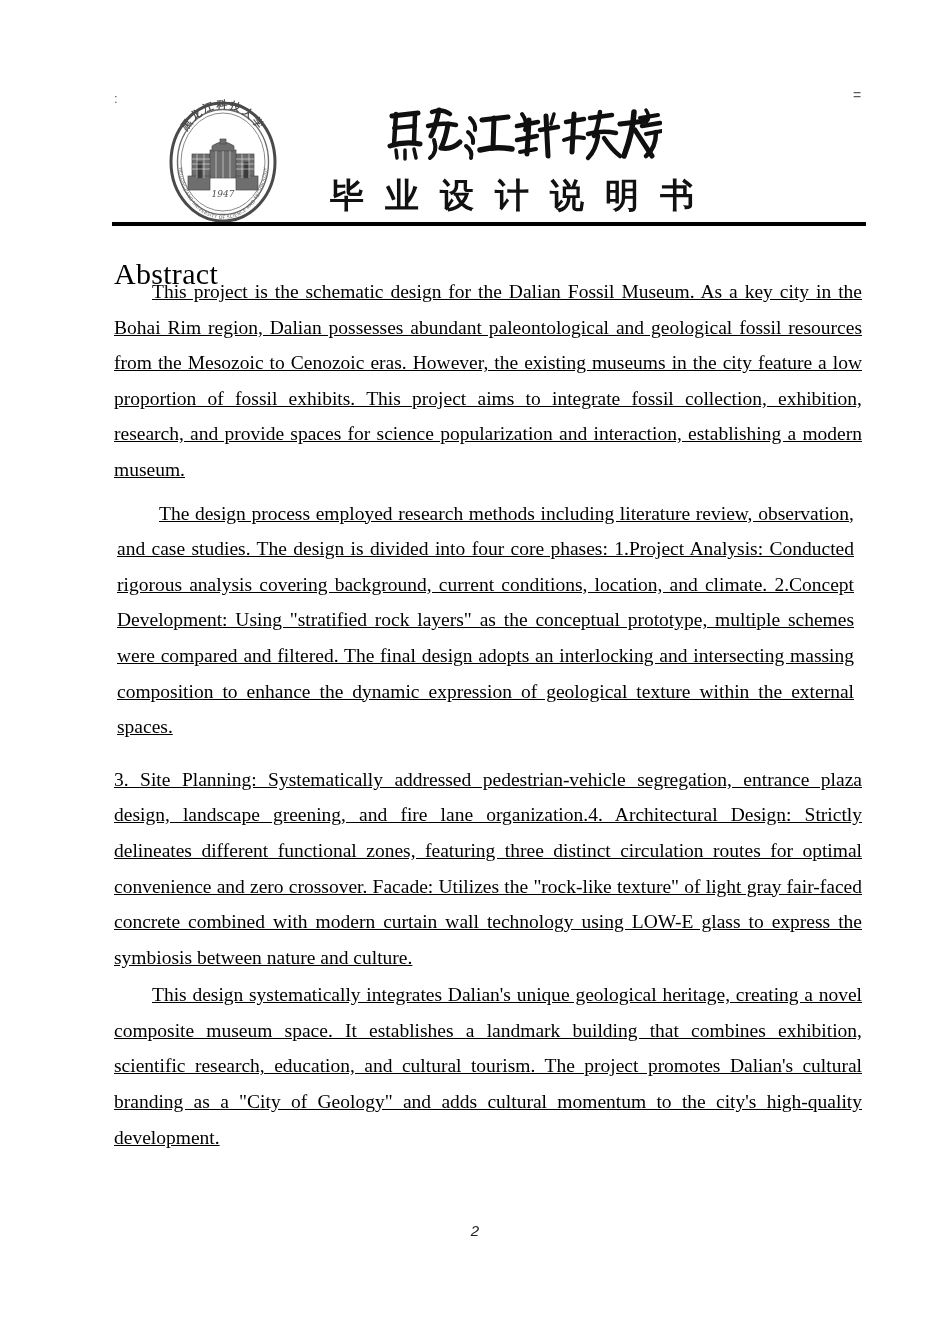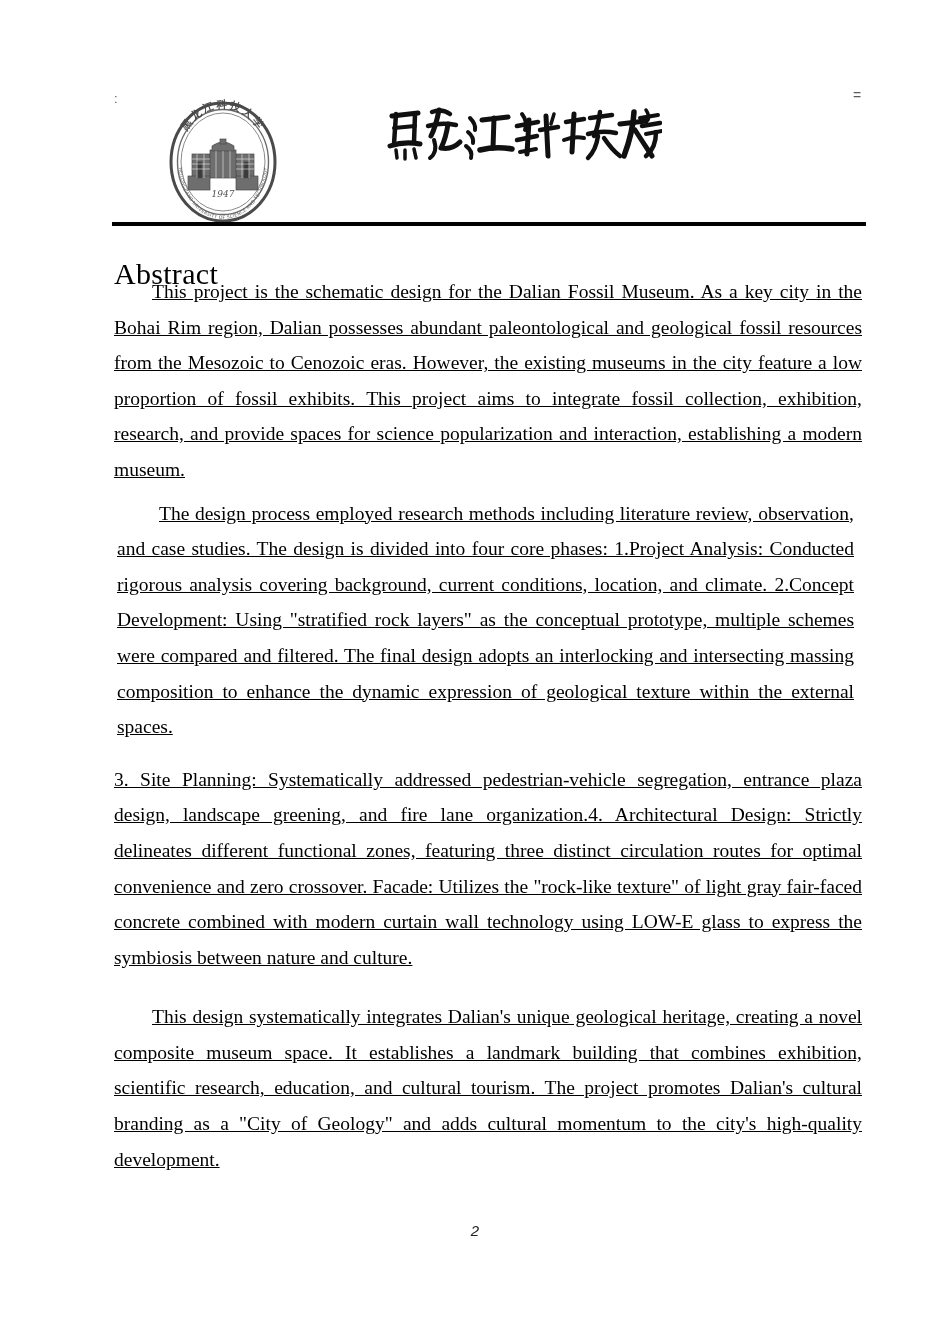--- a/index.html
+++ b/index.html
@@ -117,21 +117,21 @@
     hyphens: none;
   }
   p.para.indent { text-indent: 38px; }
   p.para.block2 {
     margin-left: 3px;
     margin-right: 8px;
     text-indent: 42px;
     margin-top: 8px;
   }
   p.para.p3 { margin-top: 17px; }
-  p.para.p4 { margin-top: 24px; text-indent: 38px; }
+  p.para.p4 { margin-top: 2px; text-indent: 38px; }
 
   .page-number {
     position: absolute;
     left: 0;
     top: 1222px;
     width: 950px;
     text-align: center;
     font-family: "Liberation Sans", "DejaVu Sans", sans-serif;
     font-size: 15px;
     font-style: italic;
@@ -243,20 +243,21 @@
 
           <path d="M262,10 Q266,16 264,20" stroke-width="3.5"></path>
           <path d="M256,18 L274,15" stroke-width="4"></path>
           <path d="M258,26 L276,23" stroke-width="4.5"></path>
           <path d="M262,34 L278,31" stroke-width="4"></path>
           <path d="M272,32 Q272,48 262,56" stroke-width="4.5"></path>
         </g>
       </svg>
     </div>
 
+    <div class="cn-subtitle">毕业设计说明书</div>
   </div>
 
   <div class="header-rule"></div>
 
   <h1 class="doc-title">Abstract</h1>
 
   <div class="body-block">
     <p class="para indent">This project is the schematic design for the Dalian Fossil Museum. As a key city in the Bohai Rim region, Dalian possesses abundant paleontological and geological fossil resources from the Mesozoic to Cenozoic eras. However, the existing museums in the city feature a low proportion of fossil exhibits. This project aims to integrate fossil collection, exhibition, research, and provide spaces for science popularization and interaction, establishing a modern museum.</p>
     <p class="para block2">The design process employed research methods including literature review, observation, and case studies. The design is divided into four core phases: 1.Project Analysis: Conducted rigorous analysis covering background, current conditions, location, and climate. 2.Concept Development: Using "stratified rock layers" as the conceptual prototype, multiple schemes were compared and filtered. The final design adopts an interlocking and intersecting massing composition to enhance the dynamic expression of geological texture within the external spaces.</p>
     <p class="para p3">3. Site Planning: Systematically addressed pedestrian-vehicle segregation, entrance plaza design, landscape greening, and fire lane organization.4. Architectural Design: Strictly delineates different functional zones, featuring three distinct circulation routes for optimal convenience and zero crossover. Facade: Utilizes the "rock-like texture" of light gray fair-faced concrete combined with modern curtain wall technology using LOW-E glass to express the symbiosis between nature and culture.</p>

